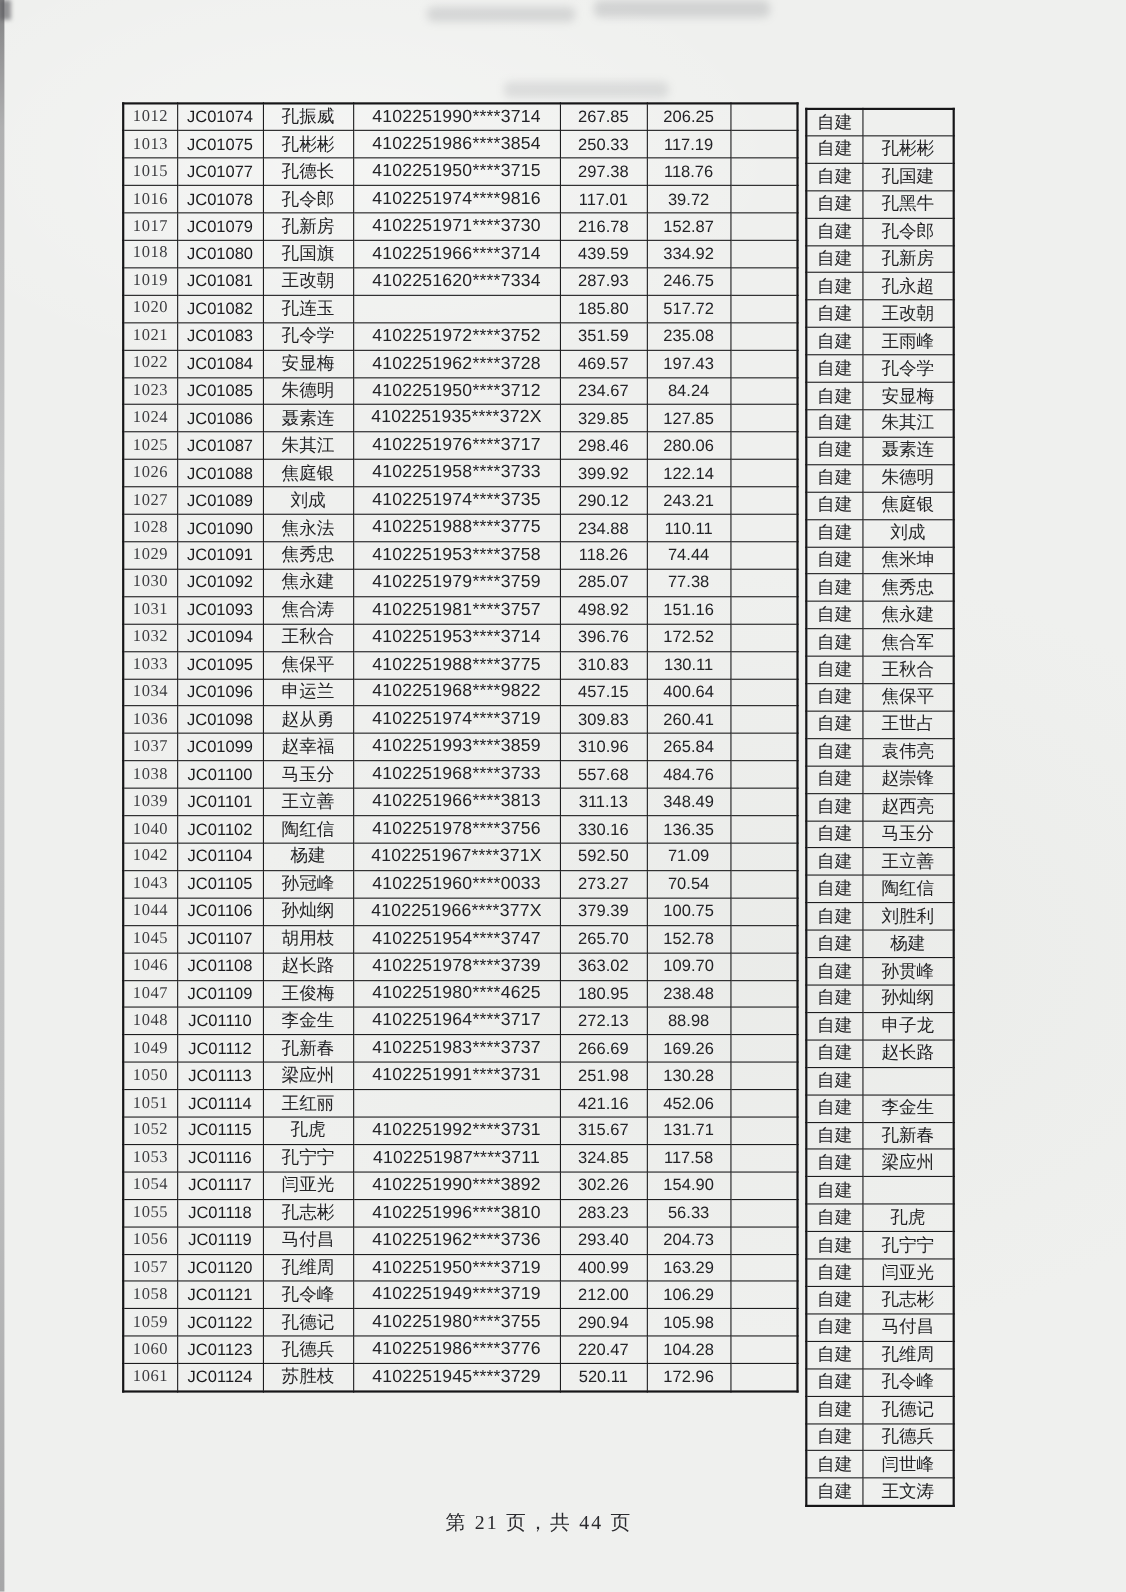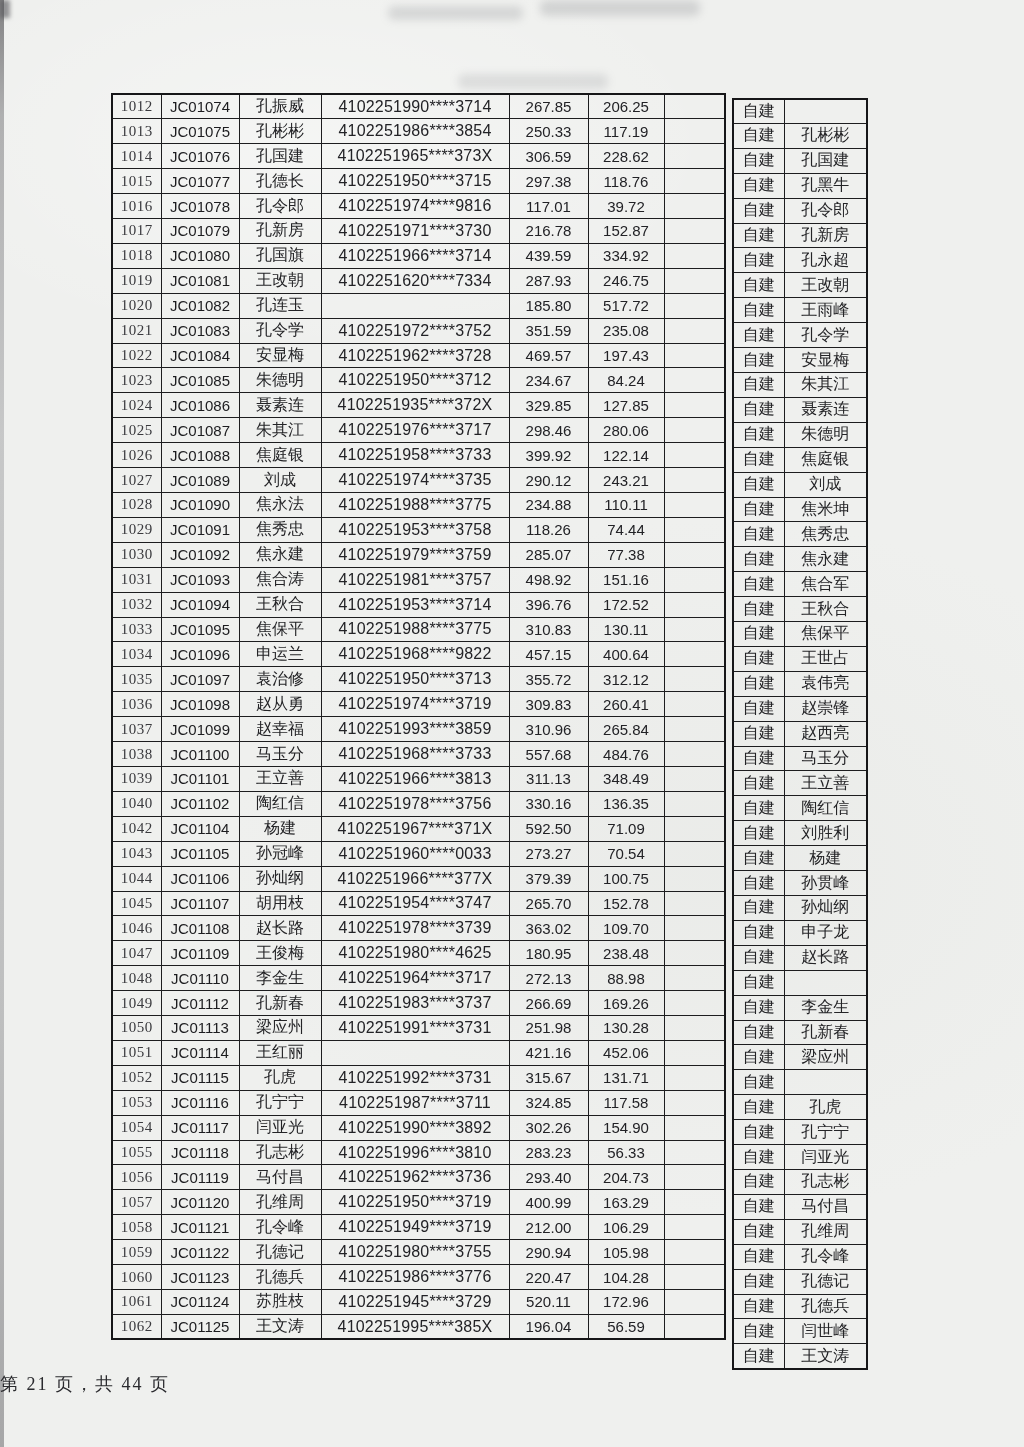--- a/index.html
+++ b/index.html
@@ -47,21 +47,21 @@
   .right-table { left: 732px; top: 97.5px; width: 134px; border: 2.4px solid #161618; }
 
   .num  { font-family: "Liberation Serif", serif; font-size: 15px; color: #3a3a3e; letter-spacing: .5px; }
   .code { font-family: "Liberation Sans", sans-serif; font-weight: normal; font-size: 15px; color: #1c1c1f; }
   .cjk  { font-family: "Liberation Serif", serif; font-size: 16px; color: #242427; }
   .id   { font-family: "Liberation Sans", sans-serif; font-size: 16px; color: #222226; letter-spacing: .2px; }
   .val  { font-family: "Liberation Sans", sans-serif; font-size: 15px; color: #222226; }
 
   .footer {
     position: absolute; top: 1372px; left: 0; width: 980px;
-    text-align: left;
+    text-align: center;
     font-family: "Liberation Serif", serif;
     font-size: 18px; color: #2a2a2e;
     letter-spacing: 2px;
   }
 </style>
 </head>
 <body>
 
 <div class="page">
   <div class="scan-edge"></div>
@@ -93,29 +93,20 @@
         <tr>
     <td class="num">1013</td>
     <td class="code">JC01075</td>
     <td class="cjk">孔彬彬</td>
     <td class="id">4102251986****3854</td>
     <td class="val">250.33</td>
     <td class="val">117.19</td>
     <td class="cjk"></td>
   </tr>
         <tr>
-    <td class="num">1014</td>
-    <td class="code">JC01076</td>
-    <td class="cjk">孔国建</td>
-    <td class="id">4102251965****373X</td>
-    <td class="val">306.59</td>
-    <td class="val">228.62</td>
-    <td class="cjk"></td>
-  </tr>
-        <tr>
     <td class="num">1015</td>
     <td class="code">JC01077</td>
     <td class="cjk">孔德长</td>
     <td class="id">4102251950****3715</td>
     <td class="val">297.38</td>
     <td class="val">118.76</td>
     <td class="cjk"></td>
   </tr>
         <tr>
     <td class="num">1016</td>
@@ -282,29 +273,20 @@
         <tr>
     <td class="num">1034</td>
     <td class="code">JC01096</td>
     <td class="cjk">申运兰</td>
     <td class="id">4102251968****9822</td>
     <td class="val">457.15</td>
     <td class="val">400.64</td>
     <td class="cjk"></td>
   </tr>
         <tr>
-    <td class="num">1035</td>
-    <td class="code">JC01097</td>
-    <td class="cjk">袁治修</td>
-    <td class="id">4102251950****3713</td>
-    <td class="val">355.72</td>
-    <td class="val">312.12</td>
-    <td class="cjk"></td>
-  </tr>
-        <tr>
     <td class="num">1036</td>
     <td class="code">JC01098</td>
     <td class="cjk">赵从勇</td>
     <td class="id">4102251974****3719</td>
     <td class="val">309.83</td>
     <td class="val">260.41</td>
     <td class="cjk"></td>
   </tr>
         <tr>
     <td class="num">1037</td>
@@ -513,29 +495,20 @@
     <td class="val">104.28</td>
     <td class="cjk"></td>
   </tr>
         <tr>
     <td class="num">1061</td>
     <td class="code">JC01124</td>
     <td class="cjk">苏胜枝</td>
     <td class="id">4102251945****3729</td>
     <td class="val">520.11</td>
     <td class="val">172.96</td>
-    <td class="cjk"></td>
-  </tr>
-        <tr>
-    <td class="num">1062</td>
-    <td class="code">JC01125</td>
-    <td class="cjk">王文涛</td>
-    <td class="id">4102251995****385X</td>
-    <td class="val">196.04</td>
-    <td class="val">56.59</td>
     <td class="cjk"></td>
   </tr>
       </tbody>
   </table>
 
   <table class="right-table">
     <colgroup>
       <col style="width:51px">
         <col style="width:83px">
     </colgroup>

